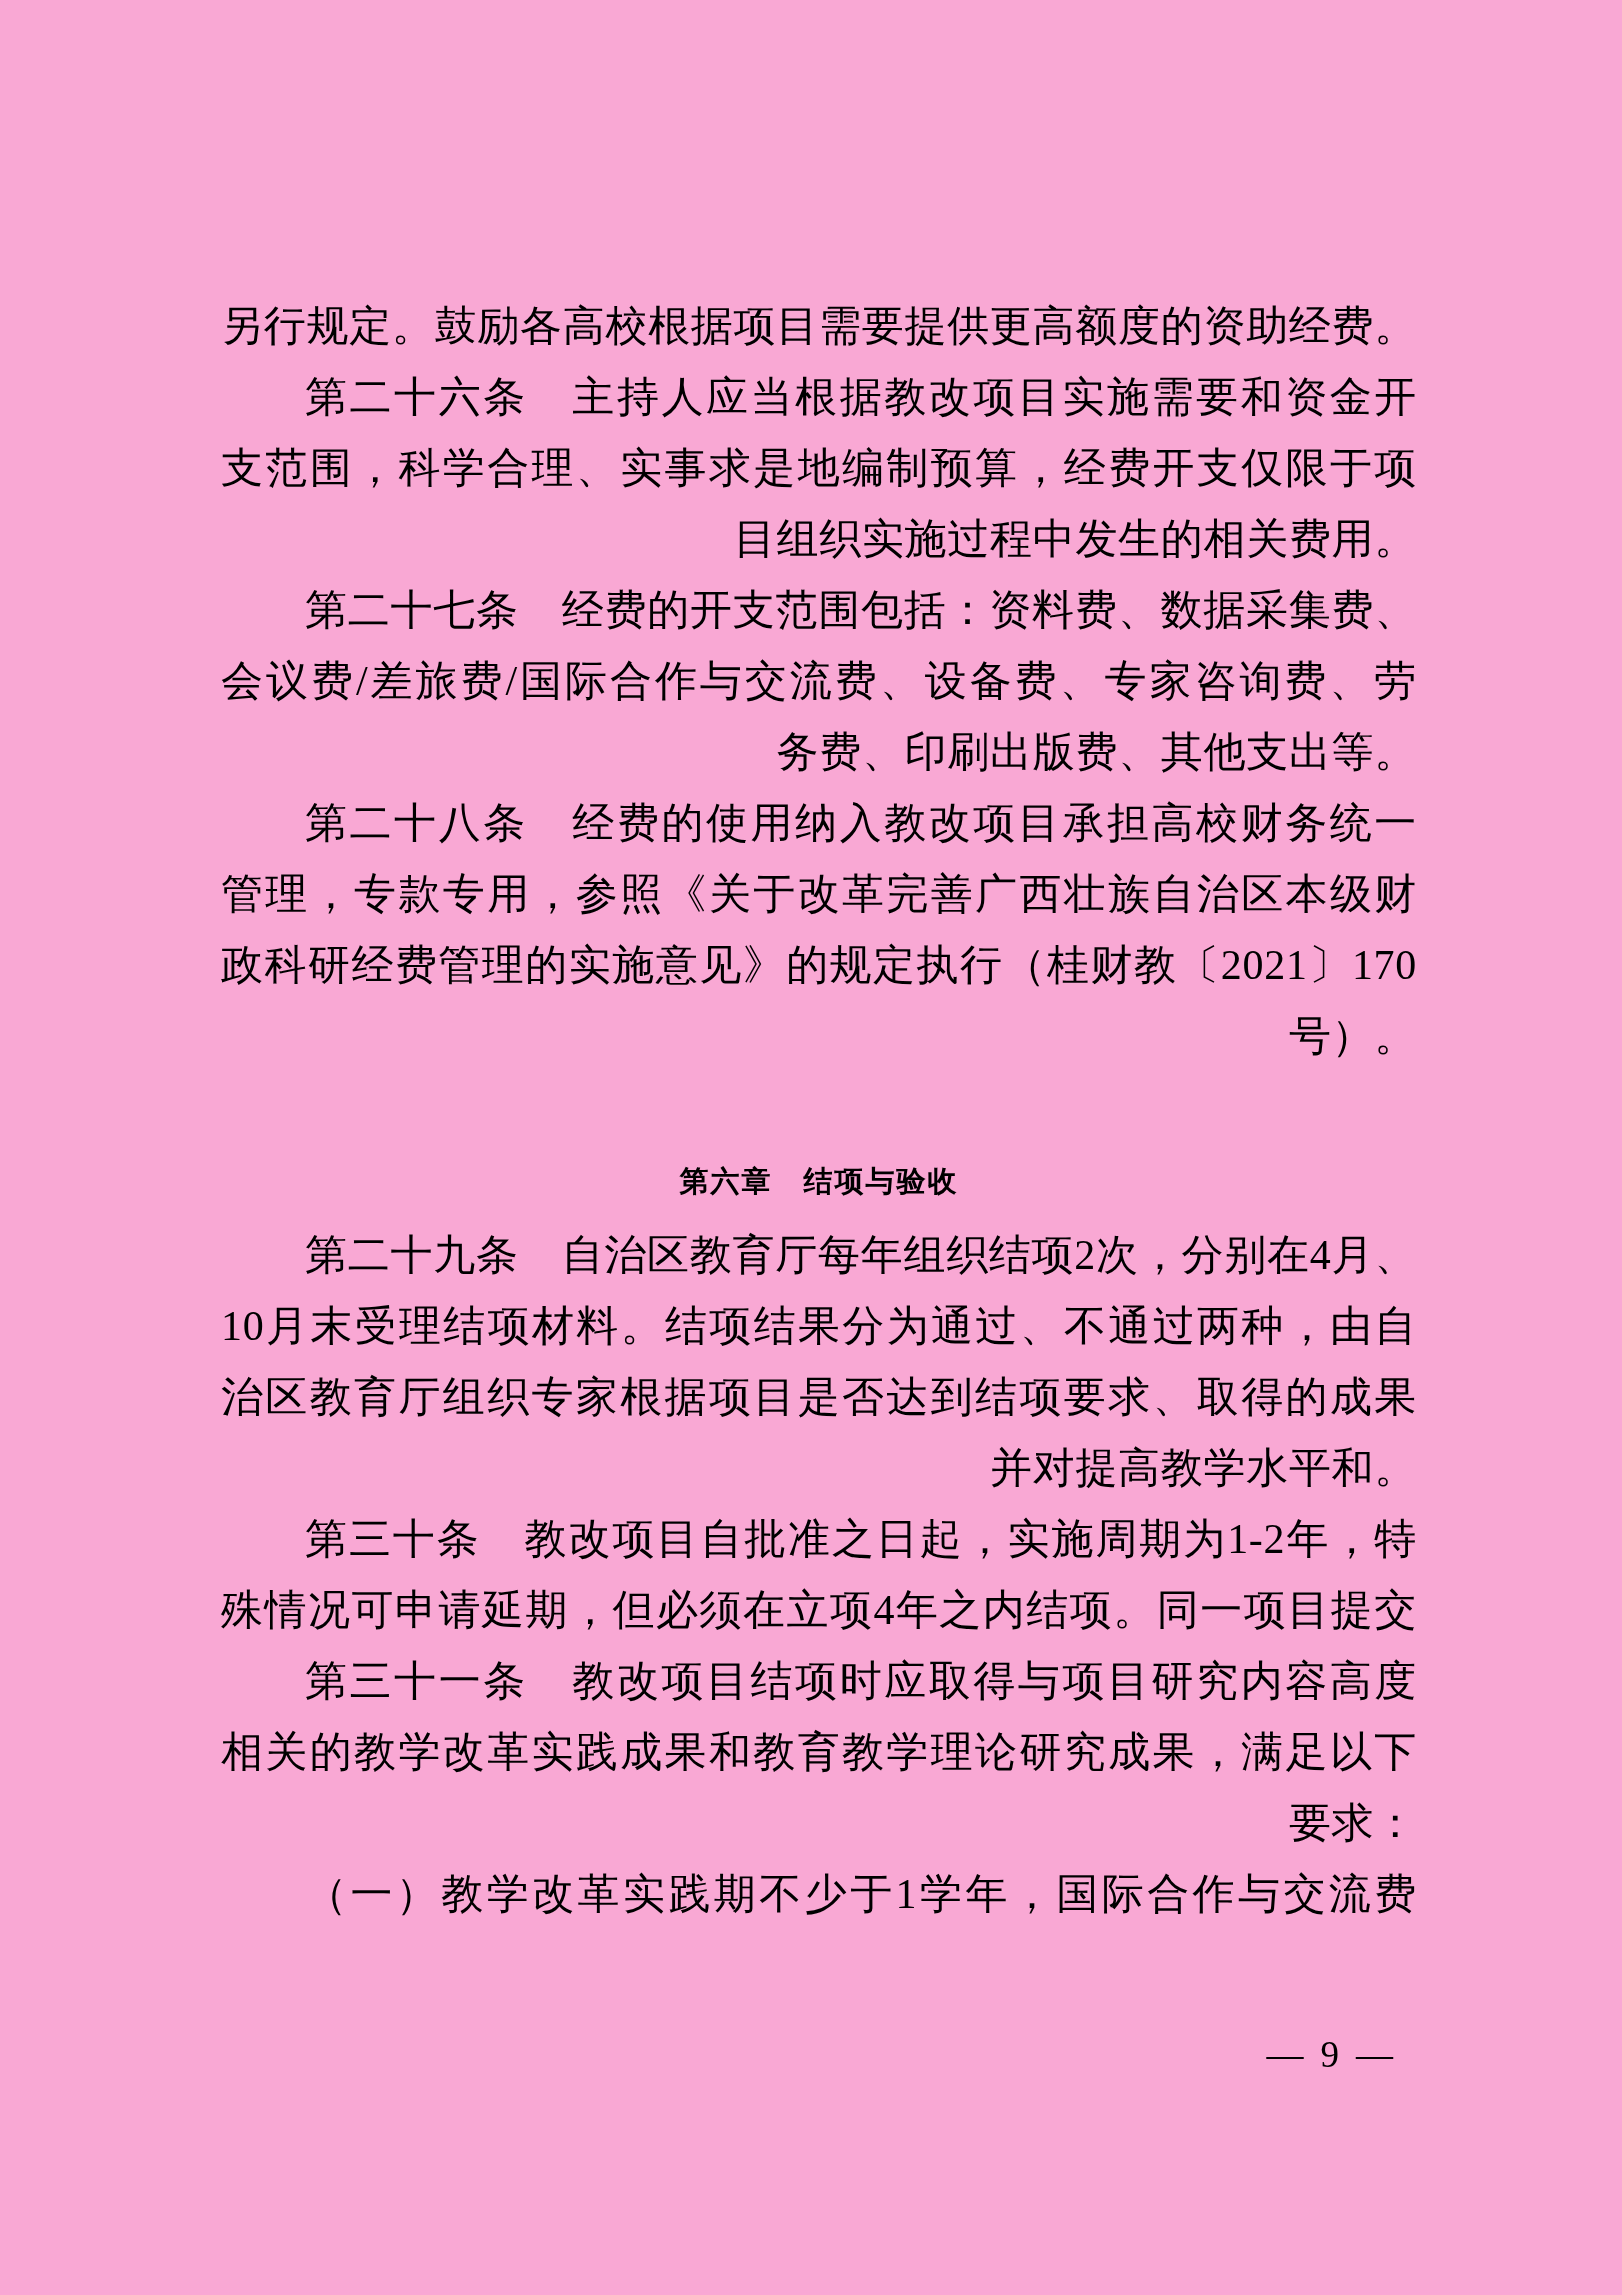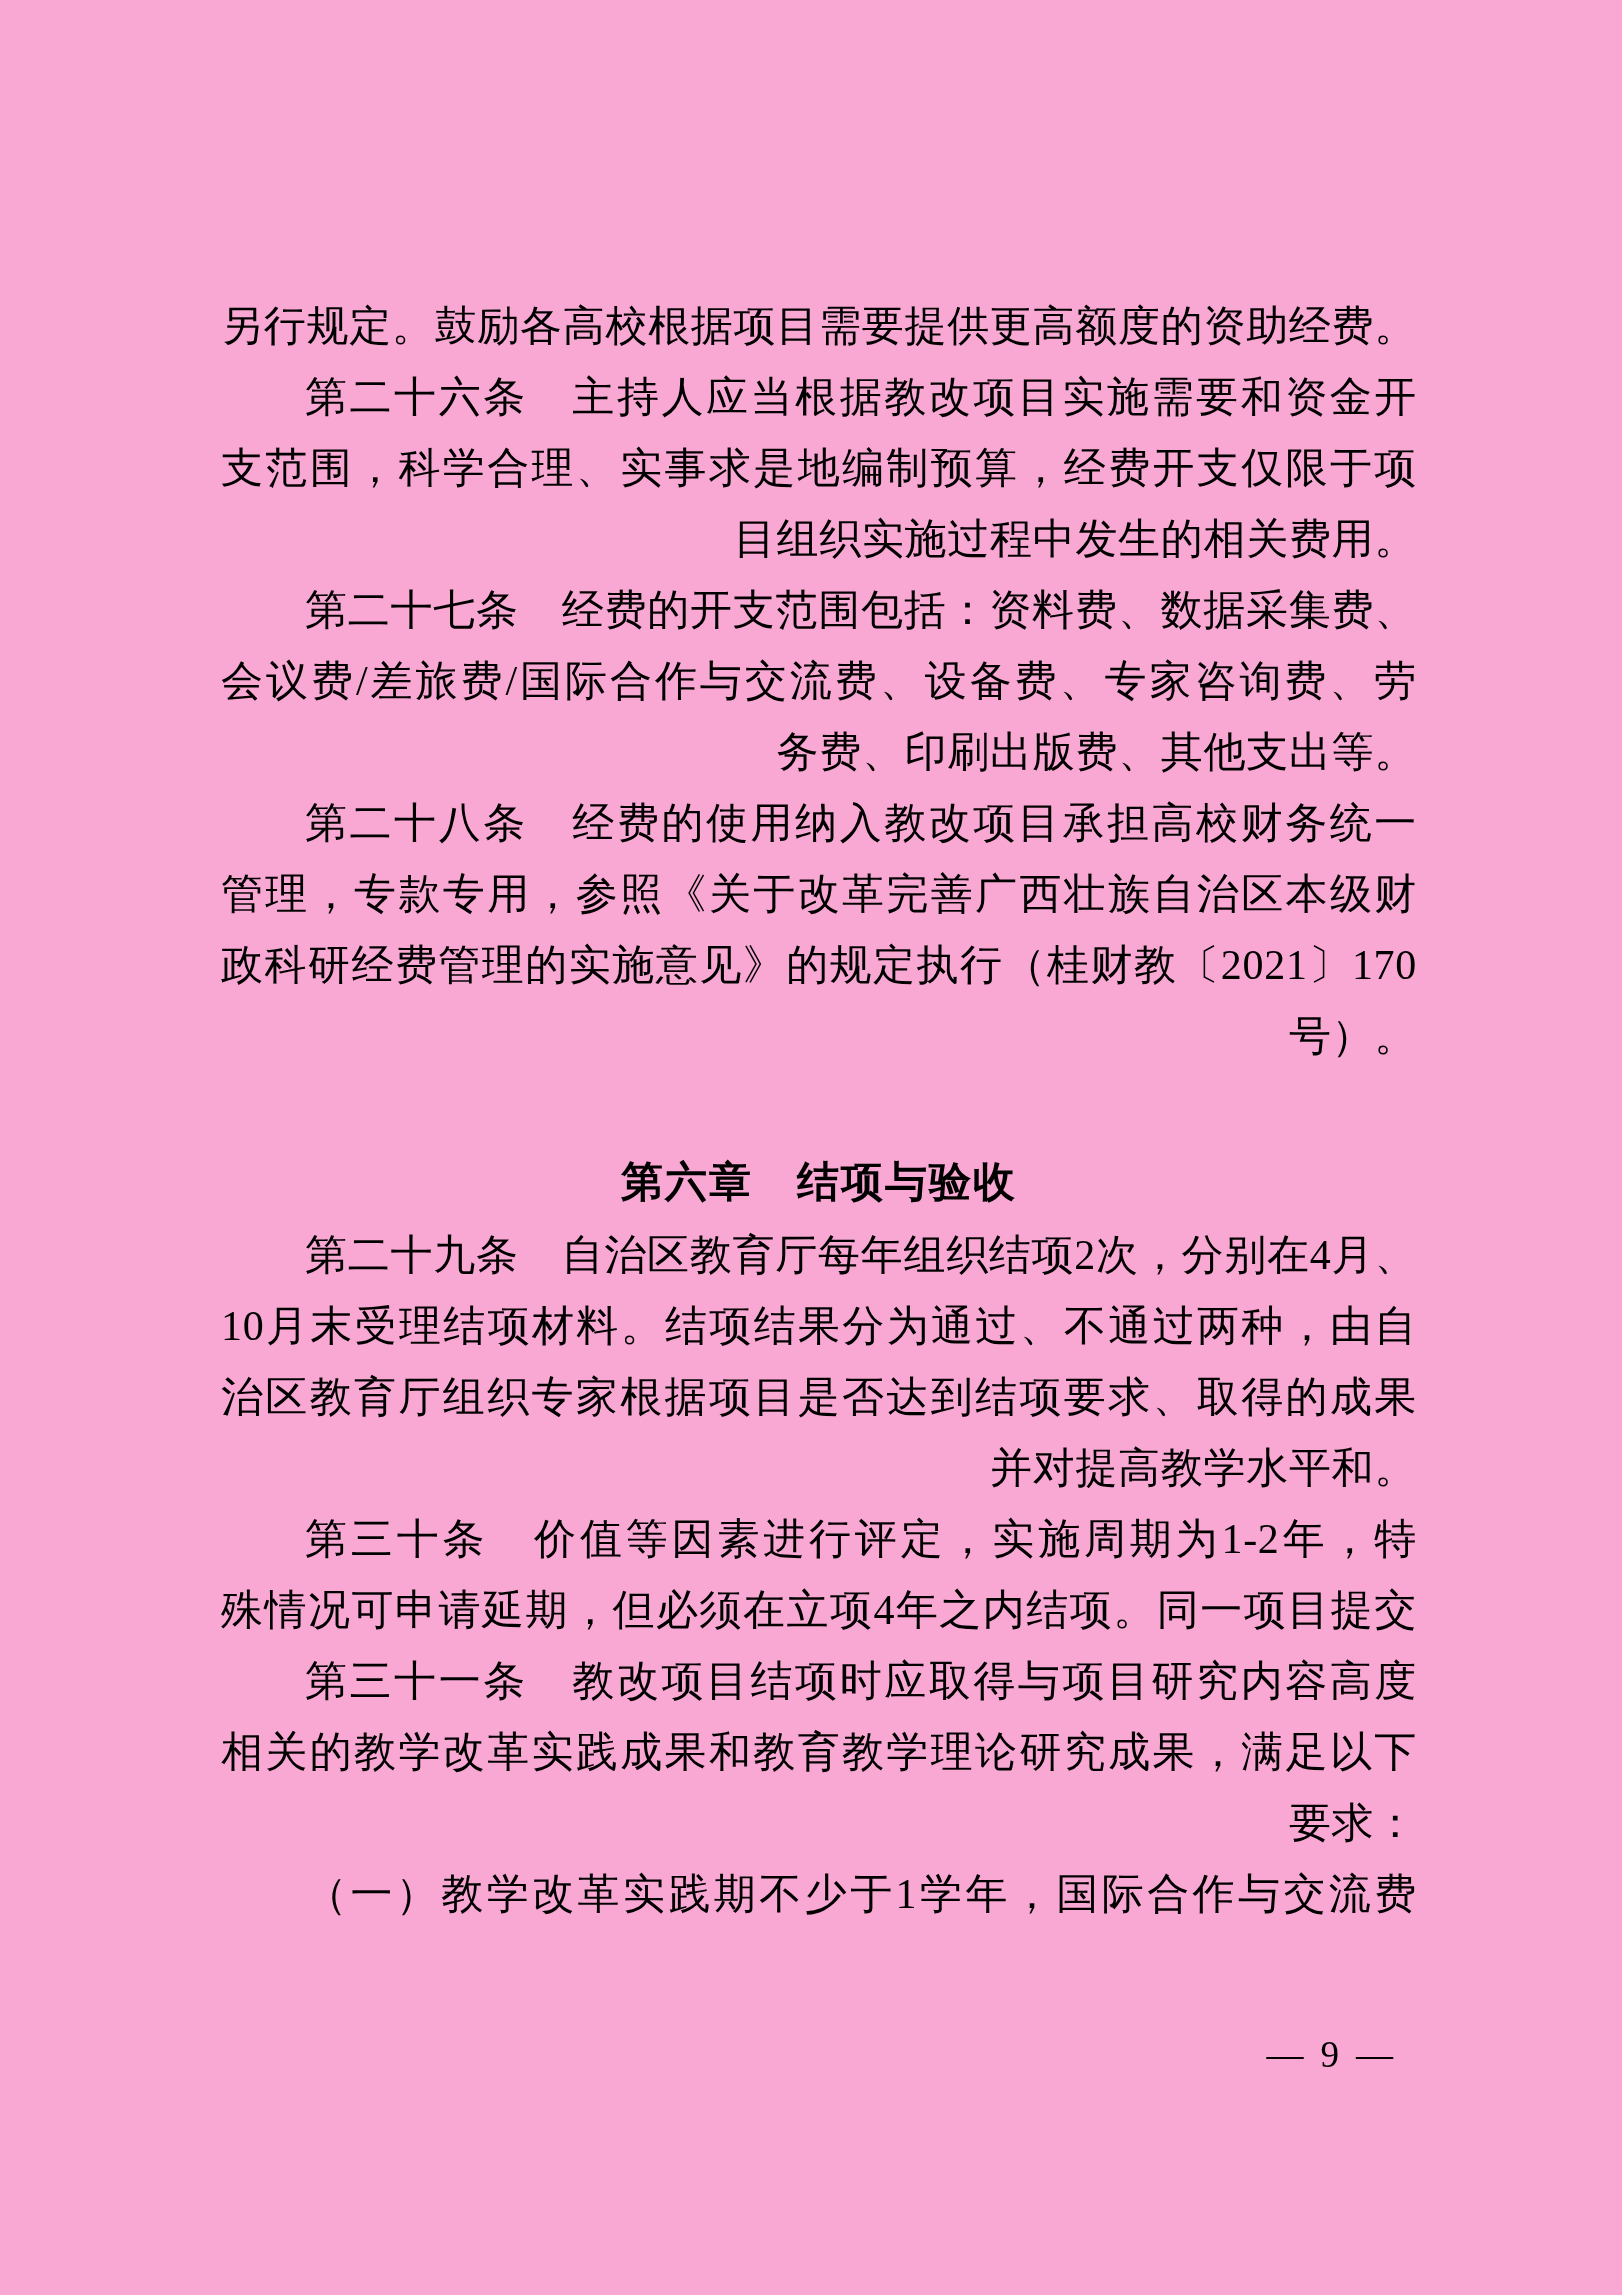--- a/index.html
+++ b/index.html
@@ -39,21 +39,21 @@
   .line.indent {
     text-indent: 84px;
   }
   .chapter-heading {
     margin: 74px 0 3.3px 0;
     height: 71px;
     line-height: 71px;
     text-align: center;
     font-family: "Liberation Sans", "DejaVu Sans", sans-serif;
     font-weight: 700;
-    font-size: 42px;
+    font-size: 29px;
     letter-spacing: 2px;
   }
   .page-number {
     position: absolute;
     top: 2032px;
     right: 226px;
     font-size: 37px;
     line-height: 46px;
     letter-spacing: 3.9px;
     font-family: "Liberation Serif", "DejaVu Serif", serif;
@@ -75,21 +75,21 @@
     <div class="line fill">管理，专款专用，参照《关于改革完善广西壮族自治区本级财</div>
     <div class="line fill">政科研经费管理的实施意见》的规定执行（桂财教〔2021〕170</div>
     <div class="line">号）。</div>
 
     <div class="chapter-heading">第六章　结项与验收</div>
 
     <div class="line fill indent">第二十九条　自治区教育厅每年组织结项2次，分别在4月、</div>
     <div class="line fill">10月末受理结项材料。结项结果分为通过、不通过两种，由自</div>
     <div class="line fill">治区教育厅组织专家根据项目是否达到结项要求、取得的成果</div>
     <div class="line">并对提高教学水平和。</div>
-    <div class="line fill indent">第三十条　价值等因素进行评定，实施周期为1-2年，特</div>
+    <div class="line fill indent">第三十条　教改项目自批准之日起，实施周期为1-2年，特</div>
     <div class="line fill">殊情况可申请延期，但必须在立项4年之内结项。同一项目提交</div>
     <div class="line fill indent">第三十一条　教改项目结项时应取得与项目研究内容高度</div>
     <div class="line fill">相关的教学改革实践成果和教育教学理论研究成果，满足以下</div>
     <div class="line">要求：</div>
     <div class="line fill indent">（一）教学改革实践期不少于1学年，国际合作与交流费</div>
   </div>
 
   <div class="page-number">— 9 —</div>
 </div>
 

